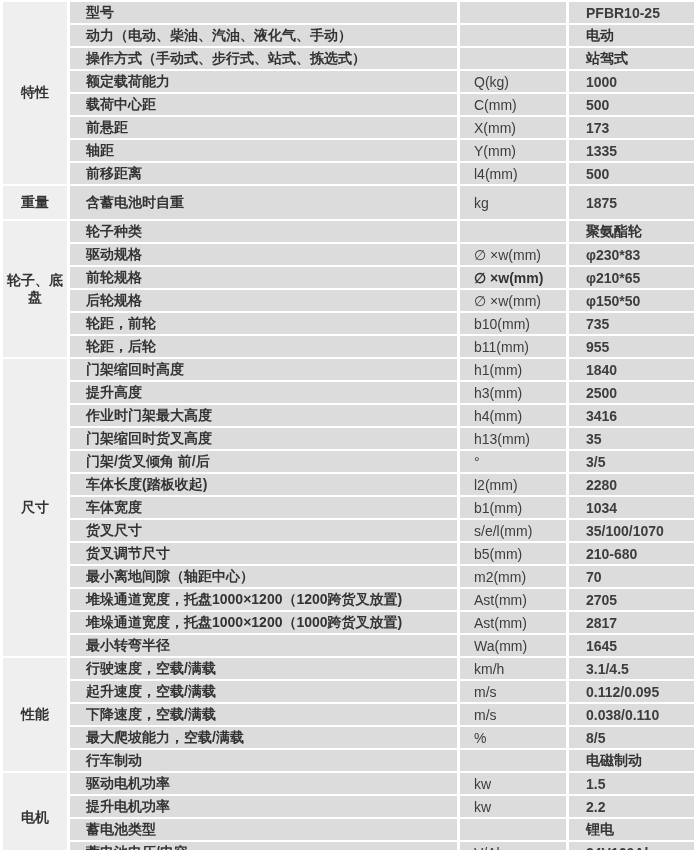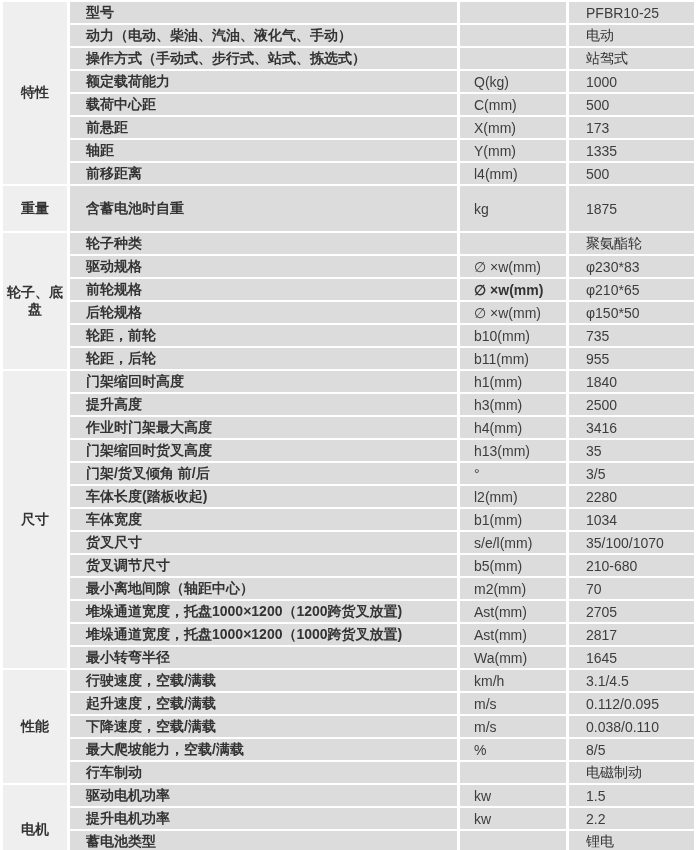--- a/index.html
+++ b/index.html
@@ -31,45 +31,45 @@
     white-space:nowrap;
   }
   td.cat{
     background:var(--category-bg);
     width:60px;
     text-align:center;
     font-weight:bold;
     color:var(--text);
     white-space:normal;
     line-height:1.25;
-    padding:13px 2px;
+    padding:7px 2px;
   }
   td.param{
     background:var(--cell-bg);
     width:370px;
     padding-left:16px;
     font-weight:bold;
     color:var(--text);
   }
   td.unit{
     background:var(--cell-bg);
     width:91px;
     padding-left:14px;
     font-weight:normal;
     color:var(--value-text);
   }
   td.unit.bold{font-weight:bold;color:var(--text);}
   td.value{
     background:var(--cell-bg);
     width:107px;
     padding-left:17px;
-    font-weight:normal;
+    font-weight:bold;
     color:var(--value-text);
   }
-  td.value.cn{font-weight:normal;color:var(--text);}
+  td.value.cn{font-weight:bold;color:var(--text);}
 </style>
 </head>
 <body>
 
 <table class="spec">
   <tbody>
       <tr>
         <td class="cat" rowspan="8">特性</td>
         <td class="param">型号</td>
         <td class="unit"></td>

